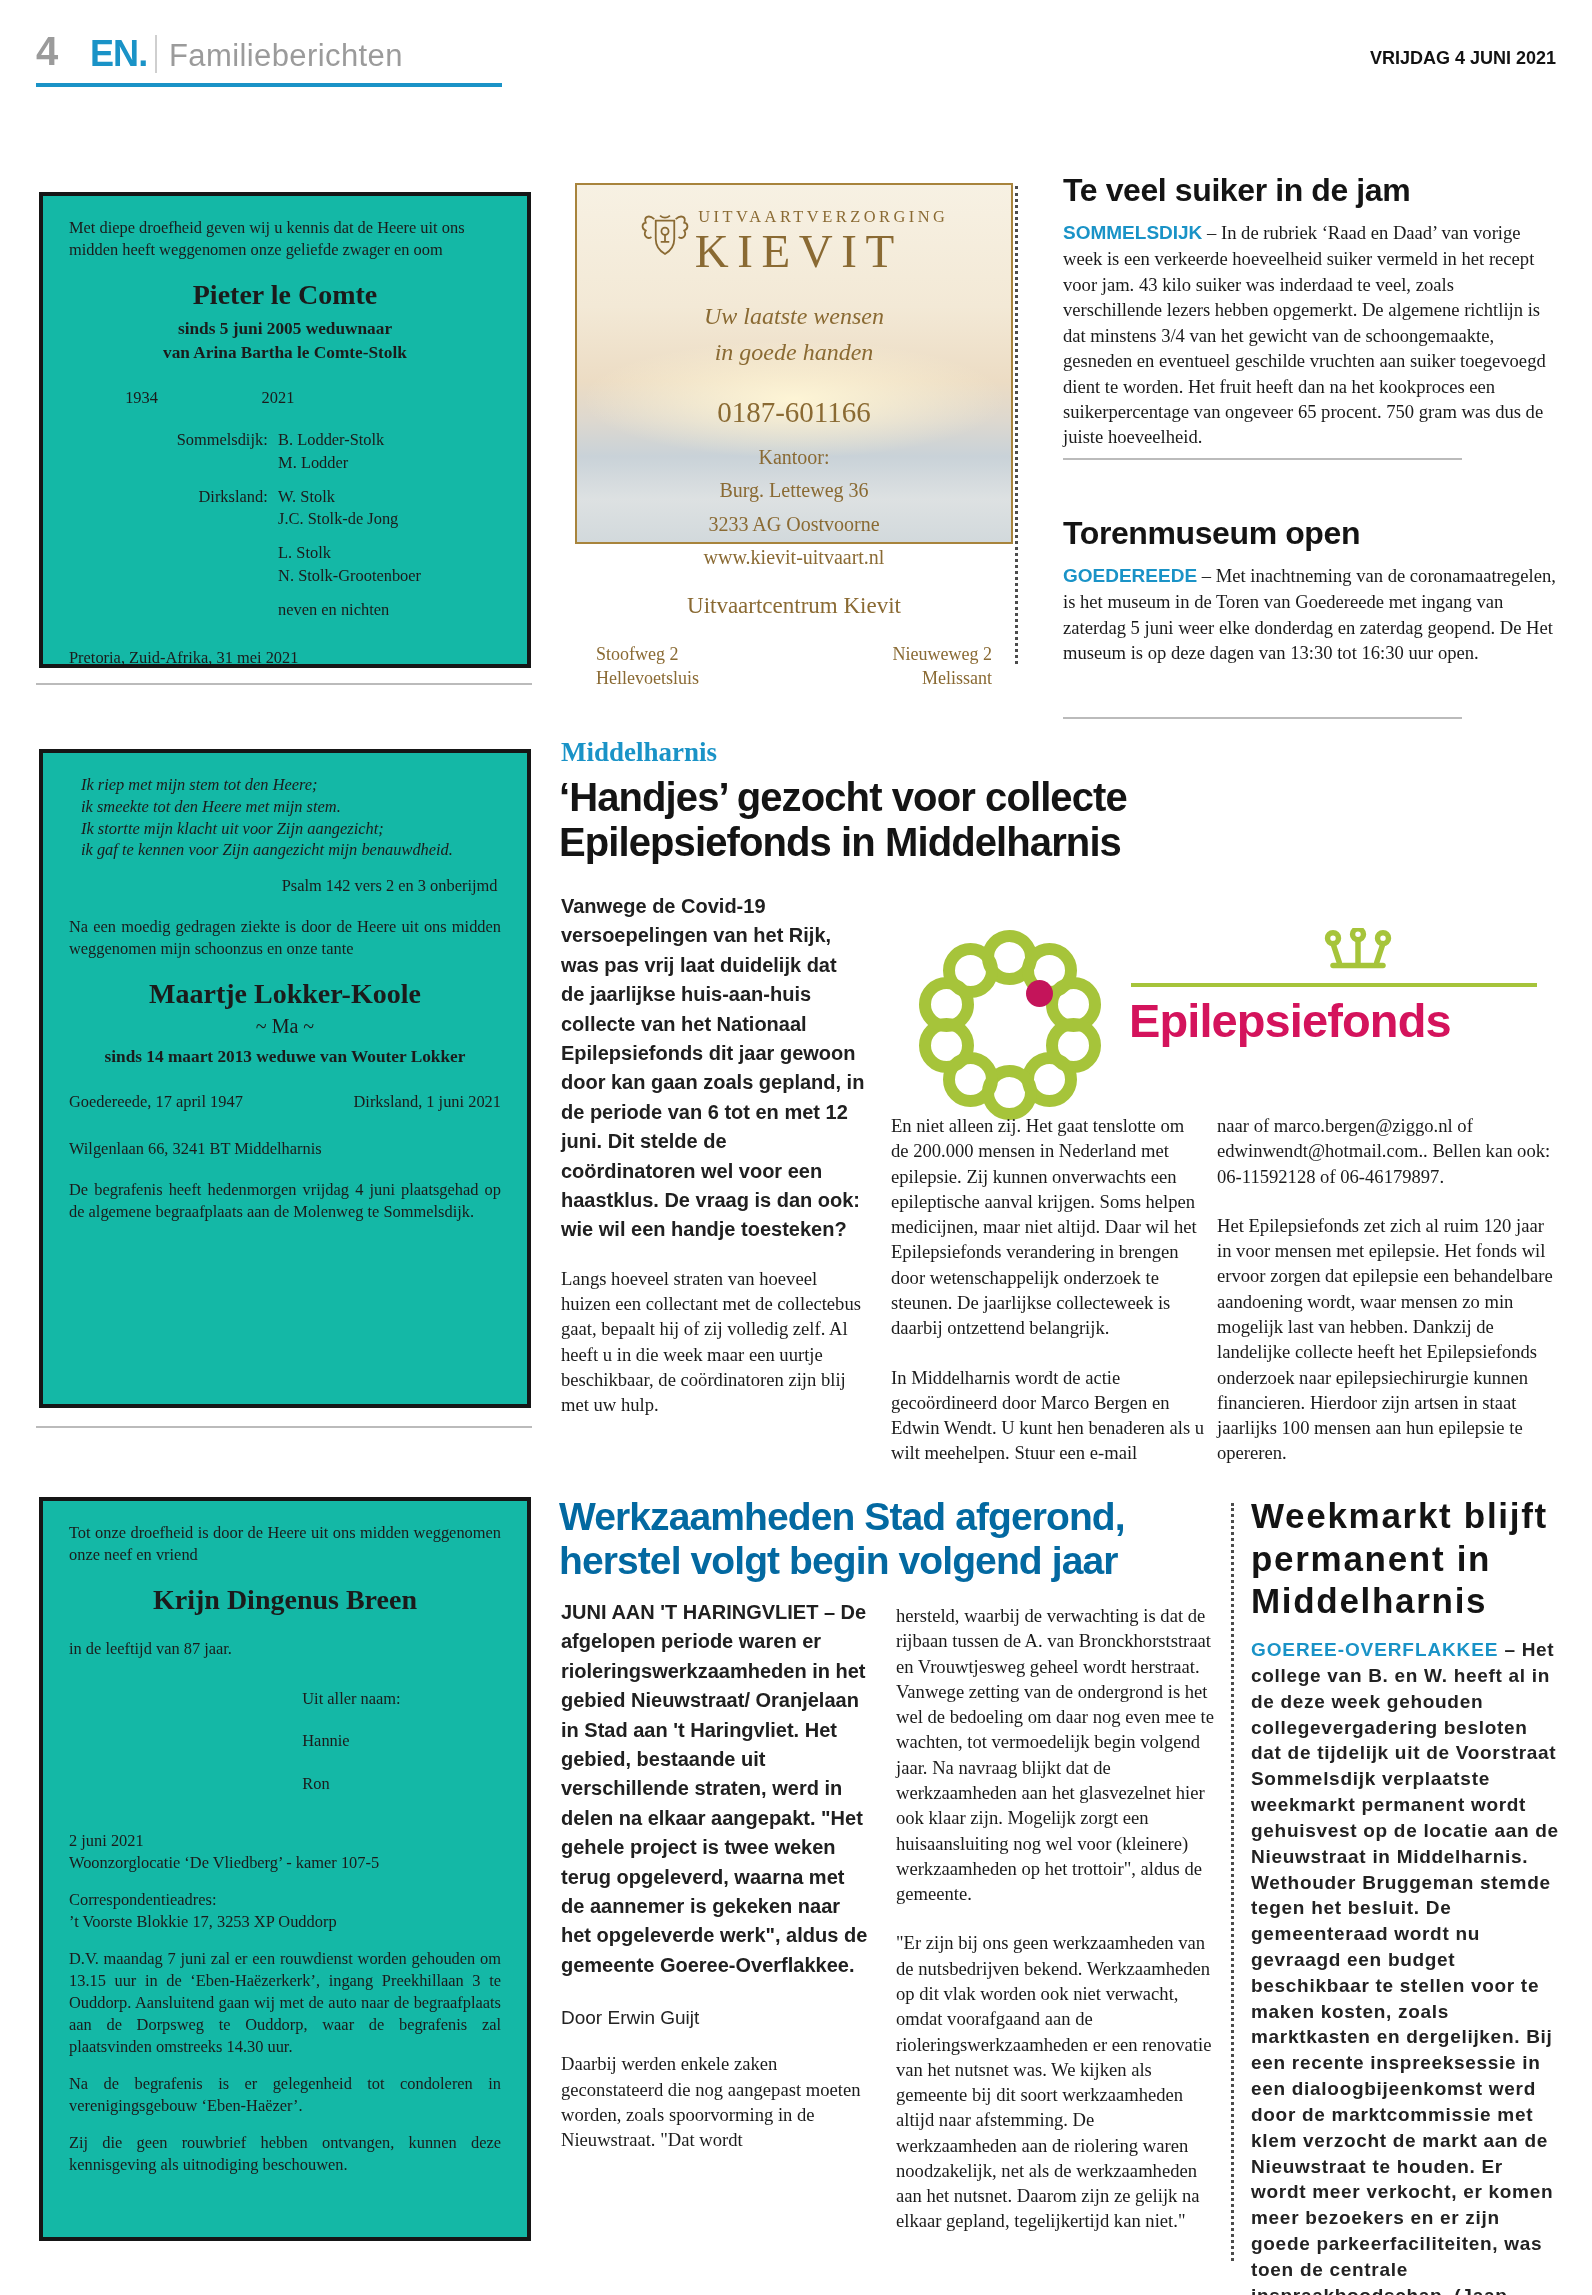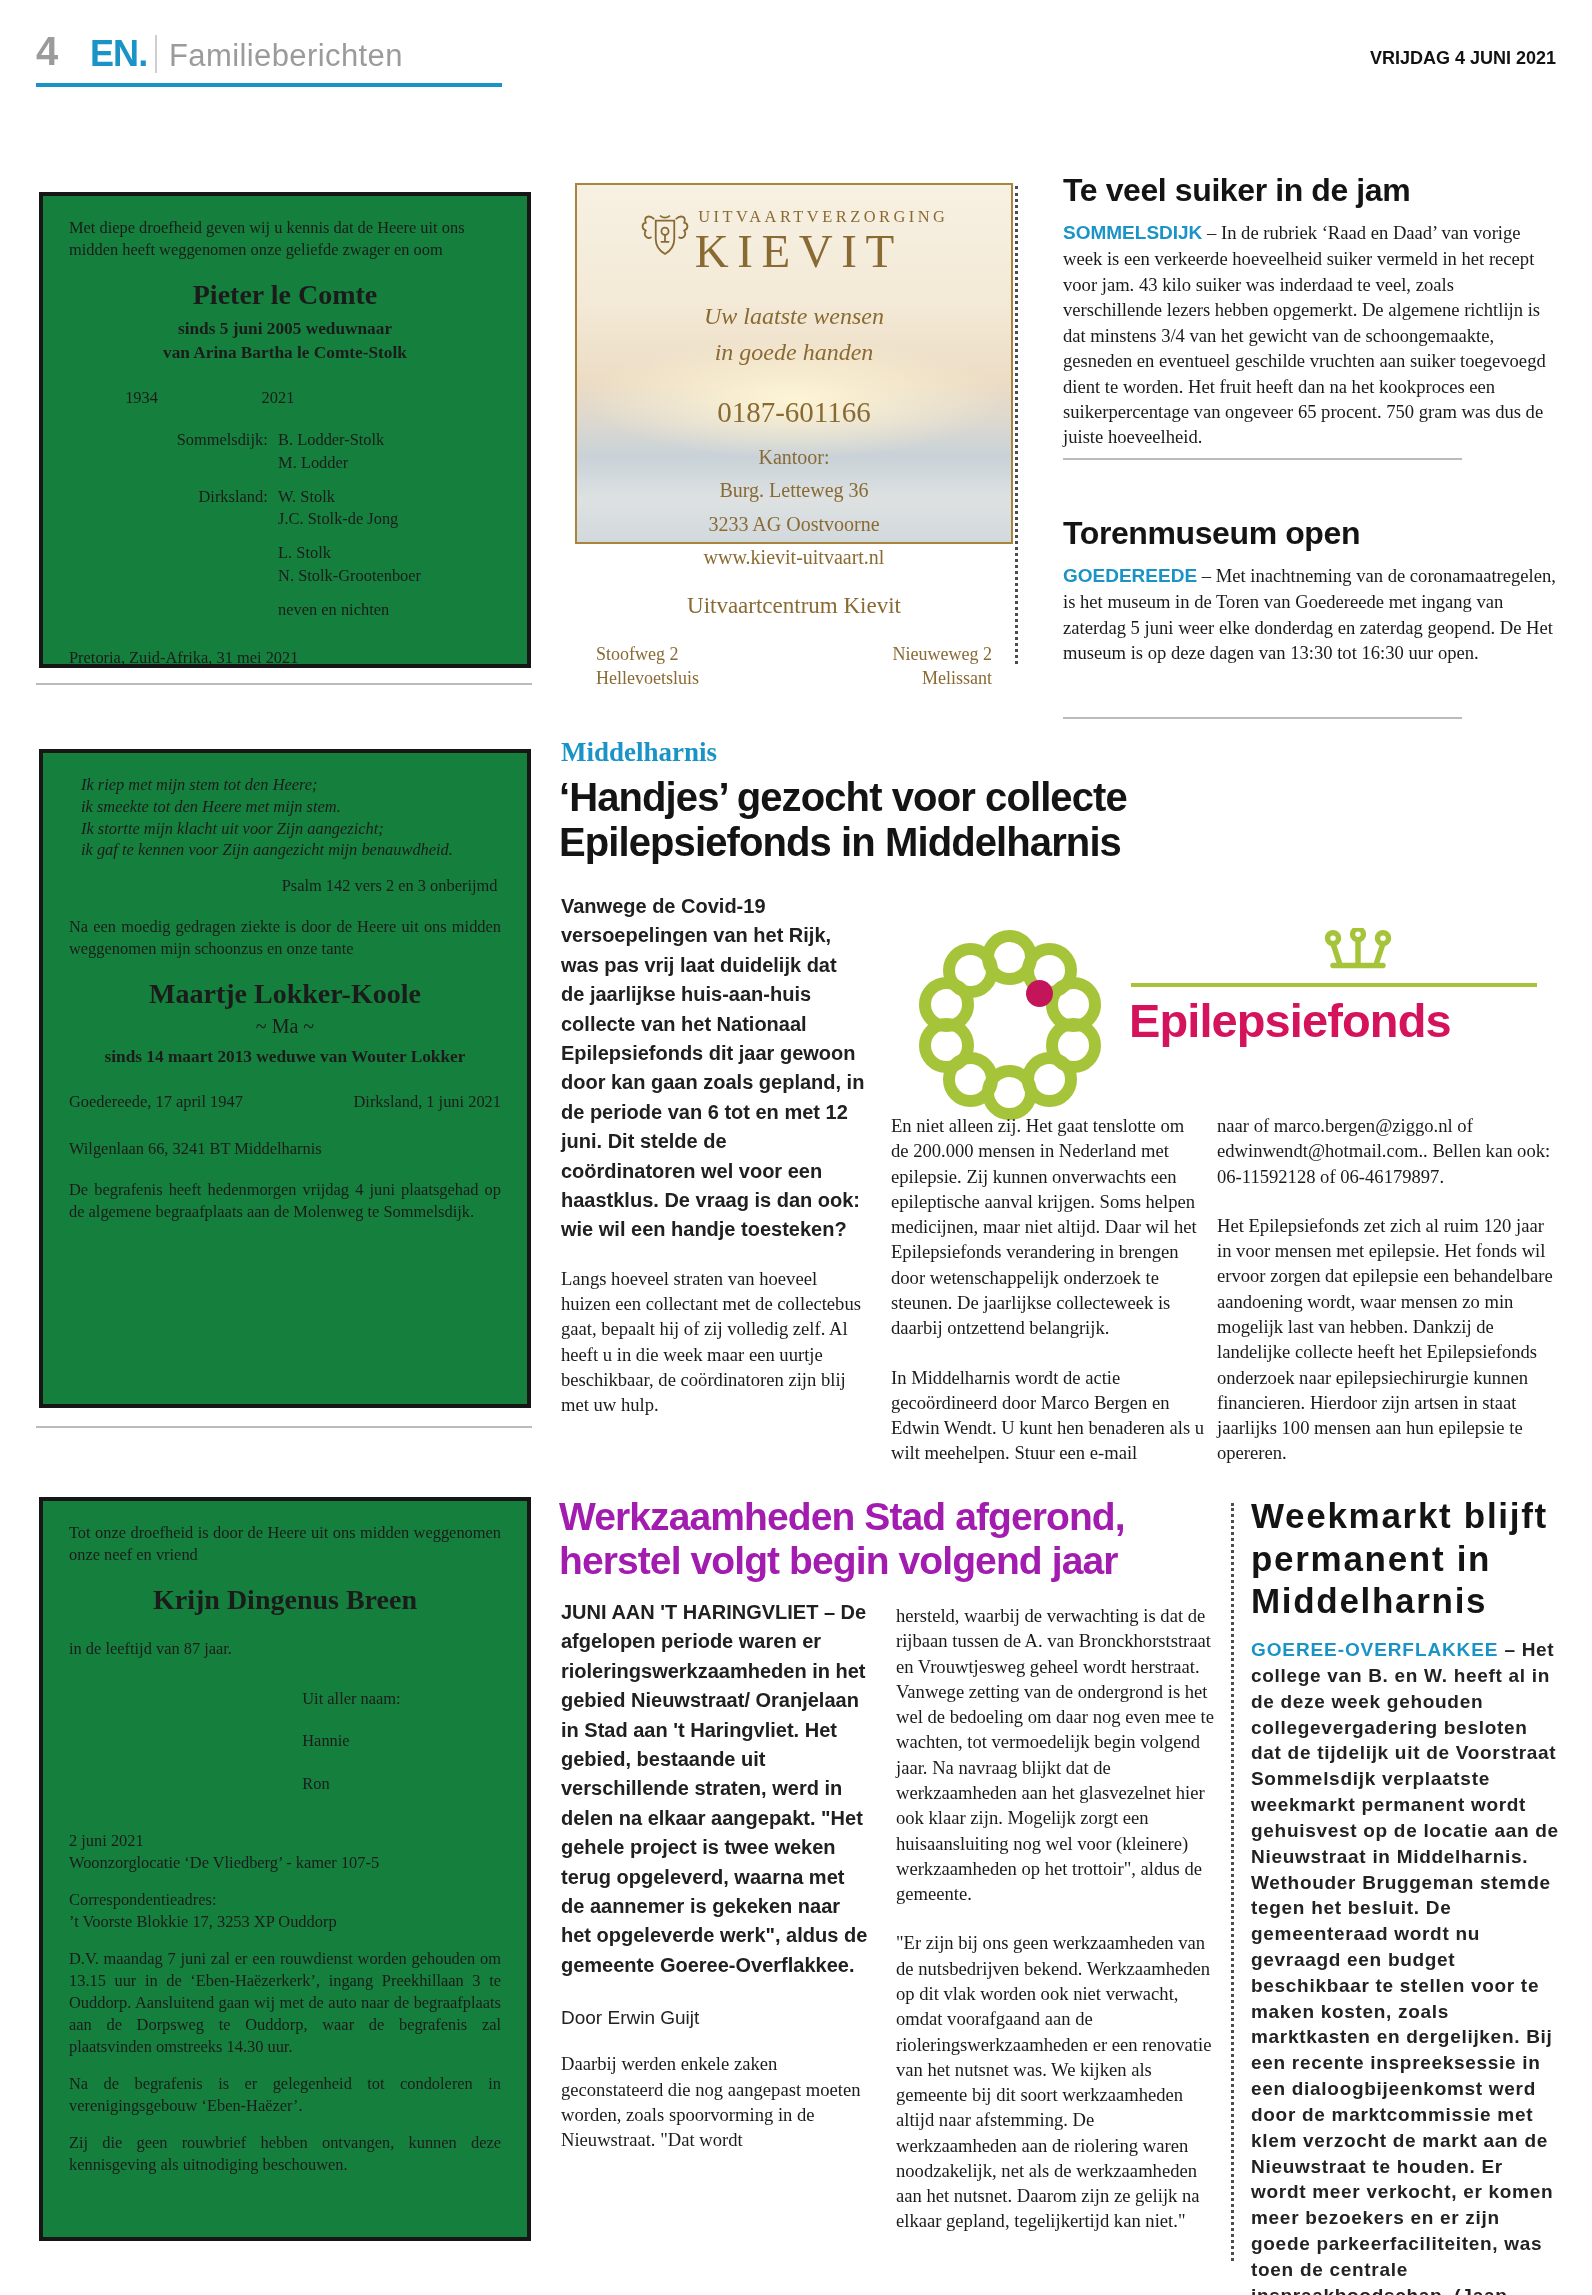--- a/index.html
+++ b/index.html
@@ -18,21 +18,21 @@
   .hr{position:absolute;height:1.7px;background:#bbbbbb;}
   #hr-sugar{left:1063px;top:458px;width:399px;}
   #hr-tower{left:1063px;top:717px;width:399px;}
   #hr-left1{left:36px;top:683px;width:496px;}
   #hr-left2{left:36px;top:1426px;width:496px;}
   .vdots{position:absolute;width:0;border-left:3.5px dotted #4c4c4c;}
   #vdots1{left:1015px;top:186px;height:478px;}
   #vdots2{left:1231px;top:1503px;height:758px;}
 
   
-  .obit{position:absolute;border:4.3px solid #161616;background:#15803d;box-sizing:border-box;
+  .obit{position:absolute;border:4.3px solid #161616;background:#14b8a6;box-sizing:border-box;
         padding:21px 26px;font-size:16.4px;line-height:1.33;overflow:hidden;}
   #obit1{left:39px;top:192px;width:492px;height:476px;}
   #obit2{left:39px;top:749px;width:492px;height:659px;}
   #obit3{left:39px;top:1497px;width:492px;height:744px;}
   .ob-name{text-align:center;font-weight:700;font-size:28px;line-height:1.1;margin-top:19px;}
   .ob-sub{text-align:center;font-weight:700;font-size:17.3px;line-height:1.35;}
   .just{text-align:justify;}
   .years{display:flex;margin-top:22.4px;}
   .years span:nth-child(1){margin-left:13%;}
   .years span:nth-child(2){margin-left:24%;}
@@ -103,21 +103,21 @@
   .ring:nth-child(7){left:28px;top:122px;}.ring:nth-child(8){left:3.5px;top:88px;}
   .ring:nth-child(9){left:3.5px;top:47px;} .ring:nth-child(10){left:28px;top:13px;}
   .wreath .dot{position:absolute;left:111px;top:50px;width:27px;height:27px;border-radius:50%;background:#c4145a;}
   .epi-line{position:absolute;left:242px;top:62px;width:406px;height:4.3px;background:#a6c43a;}
   .epi-crown{position:absolute;left:431px;top:7px;}
   .epi-word{position:absolute;left:240px;top:72px;font:700 47px "Liberation Sans",sans-serif;
             color:#d4135c;letter-spacing:-0.9px;}
 
   
   #road-head{position:absolute;left:559px;top:1495px;width:690px;font:700 39px/1.12 "Liberation Sans",sans-serif;
-             letter-spacing:-0.9px;color:#a21caf;}
+             letter-spacing:-0.9px;color:#0369a1;}
   #road-col1{position:absolute;left:561px;top:1598px;width:311px;}
   #road-col1 .byline{margin-top:27px;font:400 19px "Liberation Sans",sans-serif;color:#222;}
   #road-col1 .serif-body{margin-top:22.4px;}
   #road-col2{position:absolute;left:896px;top:1603px;width:319px;}
 
   
   #market{position:absolute;left:1251px;top:1495px;width:309px;}
   .market-head{font:700 35px/1.22 "Liberation Sans",sans-serif;letter-spacing:1.7px;color:#141414;}
   .market-body{margin-top:14px;font:700 19px/1.36 "Liberation Sans",sans-serif;letter-spacing:0.7px;color:#222;}
   .market-body .loc{letter-spacing:0.9px;font-size:19px;}

